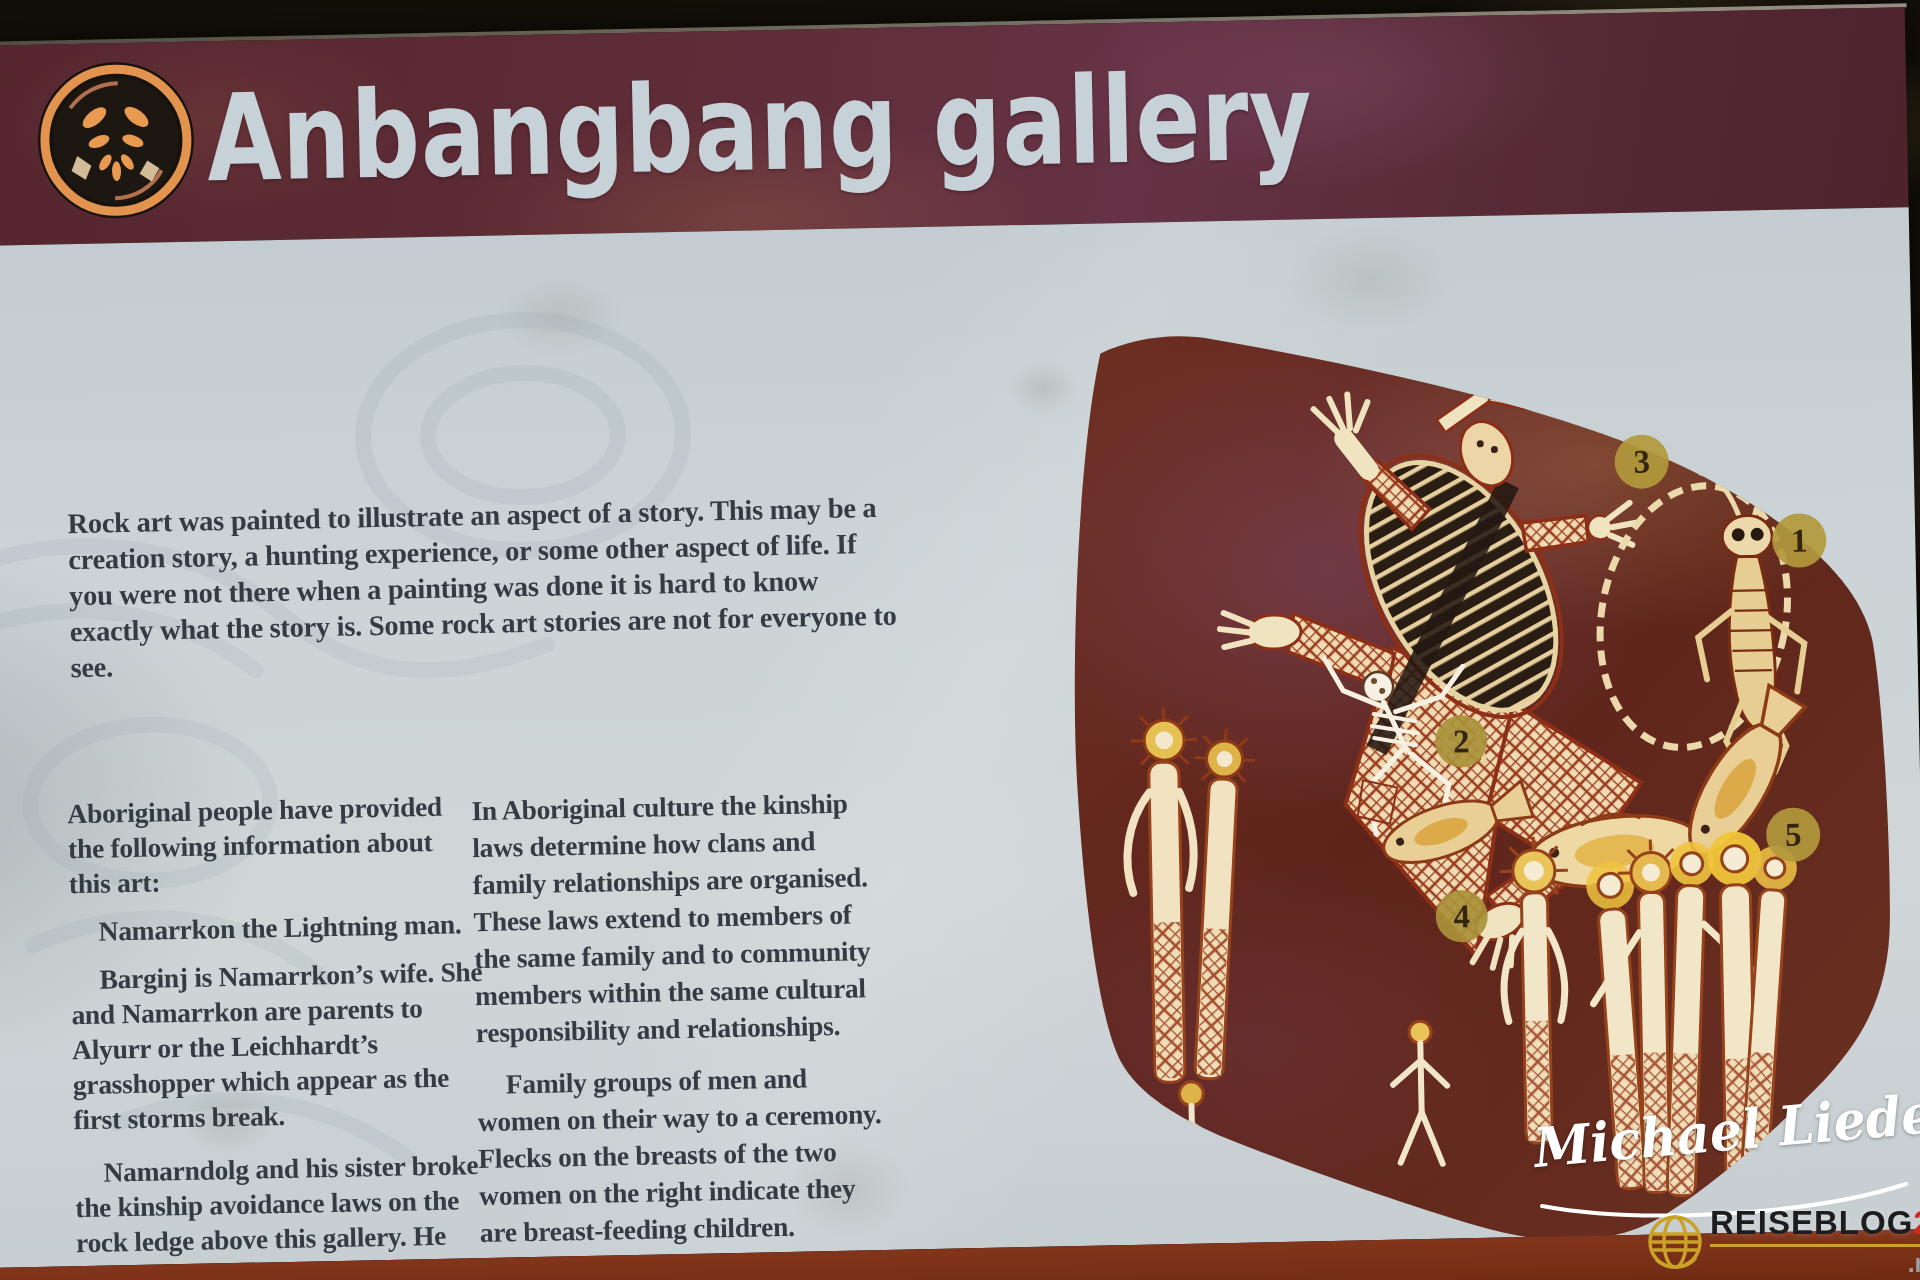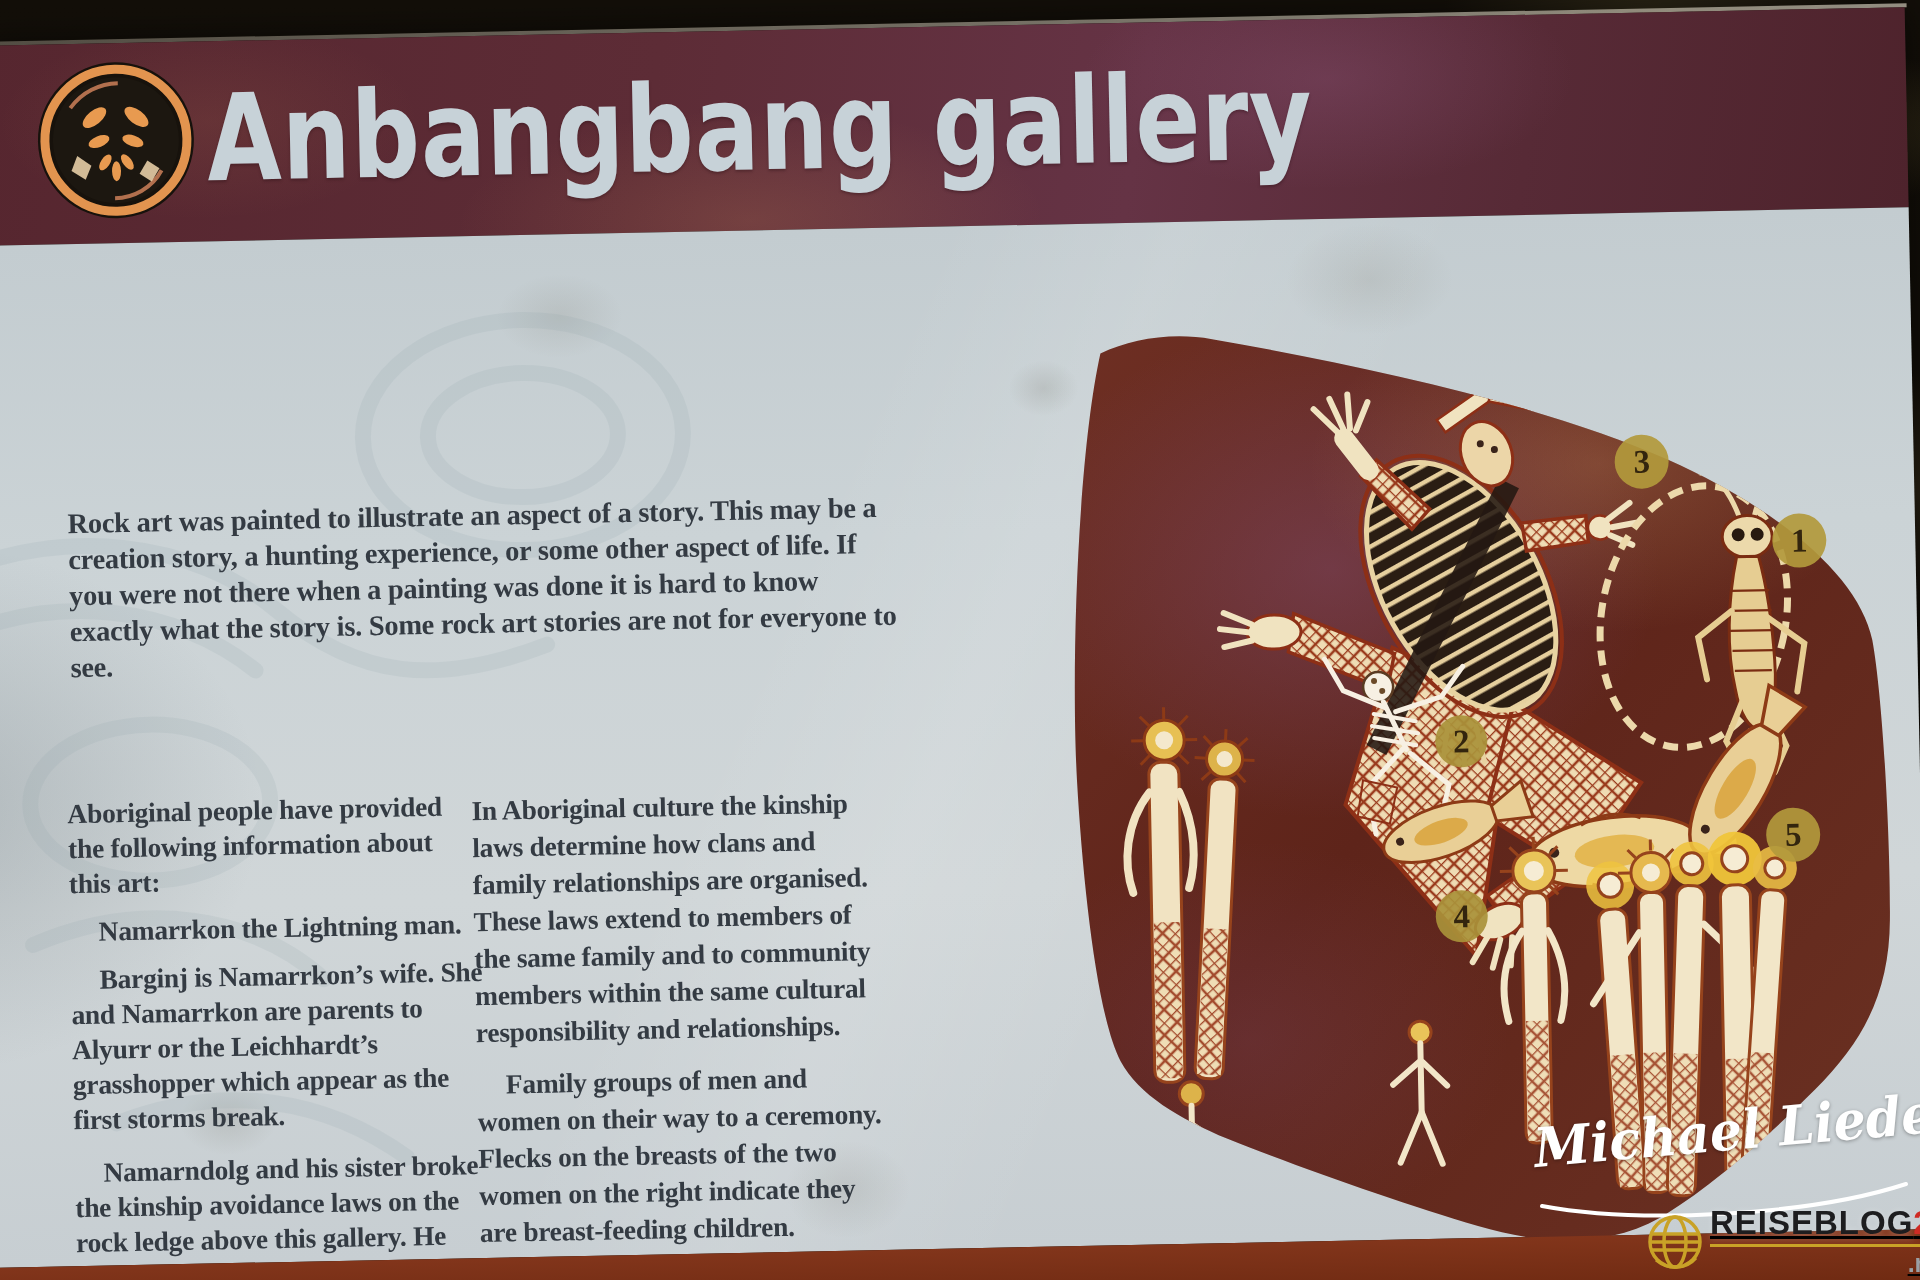--- a/index.html
+++ b/index.html
@@ -70,21 +70,21 @@
   .watermark{position:absolute;left:1528px;top:1108px;width:392px;height:172px;z-index:5;}
   .sig-wrap{position:absolute;left:0;top:0;width:392px;height:112px;}
   .sig-text{
     position:absolute;left:6px;top:8px;width:386px;
     font-family:"DejaVu Serif", serif;font-style:italic;font-weight:700;
     font-size:54px;color:#ffffff;white-space:nowrap;
     transform:rotate(-5deg) scaleX(.94);transform-origin:0 50%;
     text-shadow:0 1px 4px rgba(0,0,0,.35);
   }
   .sig-underline{position:absolute;left:0;top:58px;width:392px;height:54px;}
-  .brand{position:absolute;left:118px;top:96px;width:274px;display:flex;align-items:flex-start;text-decoration:underline;}
+  .brand{position:absolute;left:118px;top:96px;width:274px;display:flex;align-items:flex-start;}
   .brand-globe{flex:0 0 auto;margin-top:4px;}
   .brand-text{margin-left:6px;display:flex;flex-direction:column;}
   .brand-row1{display:flex;align-items:baseline;font-family:"Liberation Sans", sans-serif;font-weight:700;font-size:33px;letter-spacing:1px;}
   .brand-name{color:#1d1d1f;text-shadow:0 0 6px rgba(255,255,255,.25);}
   .brand-num{color:#cf2b24;}
   .brand-rule{height:3px;background:#c9a227;margin-top:2px;width:100%;}
   .brand-tld{align-self:flex-end;font-family:"Liberation Sans", sans-serif;font-weight:700;font-size:25px;color:#9aa0a4;margin-top:2px;}
 </style>
 </head>
 <body>

